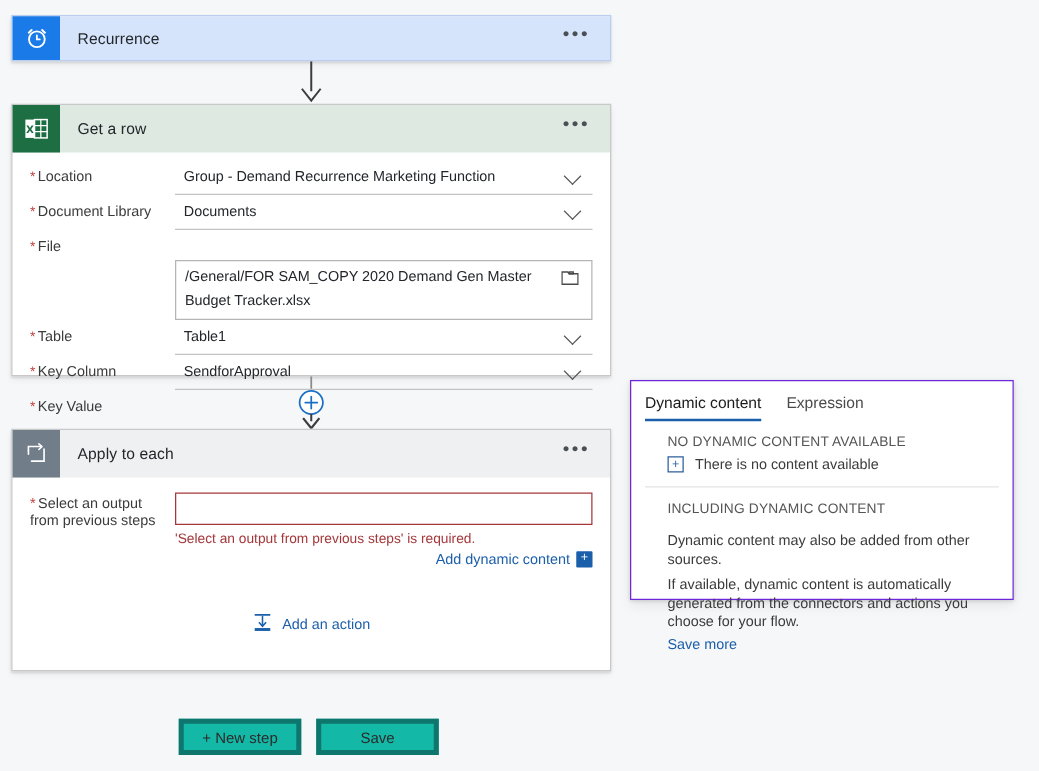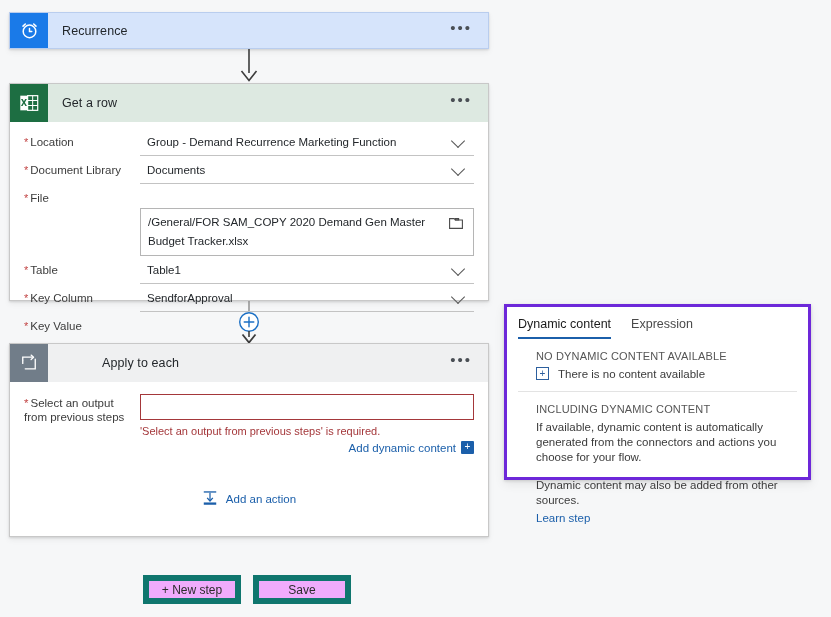--- a/index.html
+++ b/index.html
@@ -63,21 +63,21 @@
   #card-getrow {
     left: 9px; top: 83px; width: 480px; height: 218px;
   }
   #card-getrow .card-header { background: #dde9e1; }
   #card-getrow .card-icon { background: #1d6e42; }
 
   
   #card-apply {
     left: 9px; top: 343px; width: 480px; height: 194px;
   }
-  #card-apply .card-header { background: #eff0f1; gap: 40px; }
+  #card-apply .card-header { background: #eff0f1; }
   #card-apply .card-icon { background: #717d89; }
 
   
   .form-body { padding: 7px 14px 10px 14px; }
   .frow {
     display: flex;
     align-items: flex-start;
     min-height: 27px;
     margin-bottom: 1px;
   }
@@ -167,21 +167,21 @@
   
   .conn { position: absolute; }
   #conn1 { left: 236px; top: 49px; }
   #conn2 { left: 231px; top: 301px; }
 
   
   #dyn-panel {
     position: absolute;
     left: 504px; top: 304px; width: 307px; height: 176px;
     background: #ffffff;
-    border: 3px solid #6d28d9;
+    border: 1px solid #6d28d9;
     box-shadow: 0 1px 3px rgba(0,0,0,.14), 0 4px 10px rgba(0,0,0,.08);
   }
   .dyn-tabs {
     display: flex; gap: 20px;
     padding: 10px 11px 0 11px;
   }
   .dyn-tab {
     font-size: 12.5px;
     color: #4a4a4a;
     padding-bottom: 6px;
@@ -222,22 +222,22 @@
   }
 
   
   #bottom-bar {
     position: absolute;
     left: 143px; top: 575px;
     display: flex; gap: 12px;
   }
   .btn {
     width: 98px; height: 29px;
-    border: 6px solid #0f766e;
-    background: #f0abfc;
+    border: 4px solid #0f766e;
+    background: #14b8a6;
     font-size: 12px;
     color: #2b2b2b;
     display: flex; align-items: center; justify-content: center;
     cursor: pointer;
     font-family: "Liberation Sans", sans-serif;
   }
 </style>
 </head>
 <body>
 
@@ -412,23 +412,23 @@
       <div class="dyn-empty-row">
         <div class="dyn-empty-ic">+</div>
         <div class="dyn-empty-txt">There is no content available</div>
       </div>
     </div>
 
     <div class="dyn-sep"></div>
 
     <div class="dyn-section">
       <div class="dyn-cap">INCLUDING DYNAMIC CONTENT</div>
+      <div class="dyn-para dyn-para2">Dynamic content may also be added from other sources.</div>
       <div class="dyn-para">If available, dynamic content is automatically generated from the connectors and actions you choose for your flow.</div>
-      <div class="dyn-para dyn-para2">Dynamic content may also be added from other sources.</div>
-      <span class="dyn-learn">Learn step</span>
+      <span class="dyn-learn">Save more</span>
     </div>
   </div>
 
   <div id="bottom-bar">
     <div class="btn">+ New step</div>
     <div class="btn">Save</div>
   </div>
 
 </div>
 

